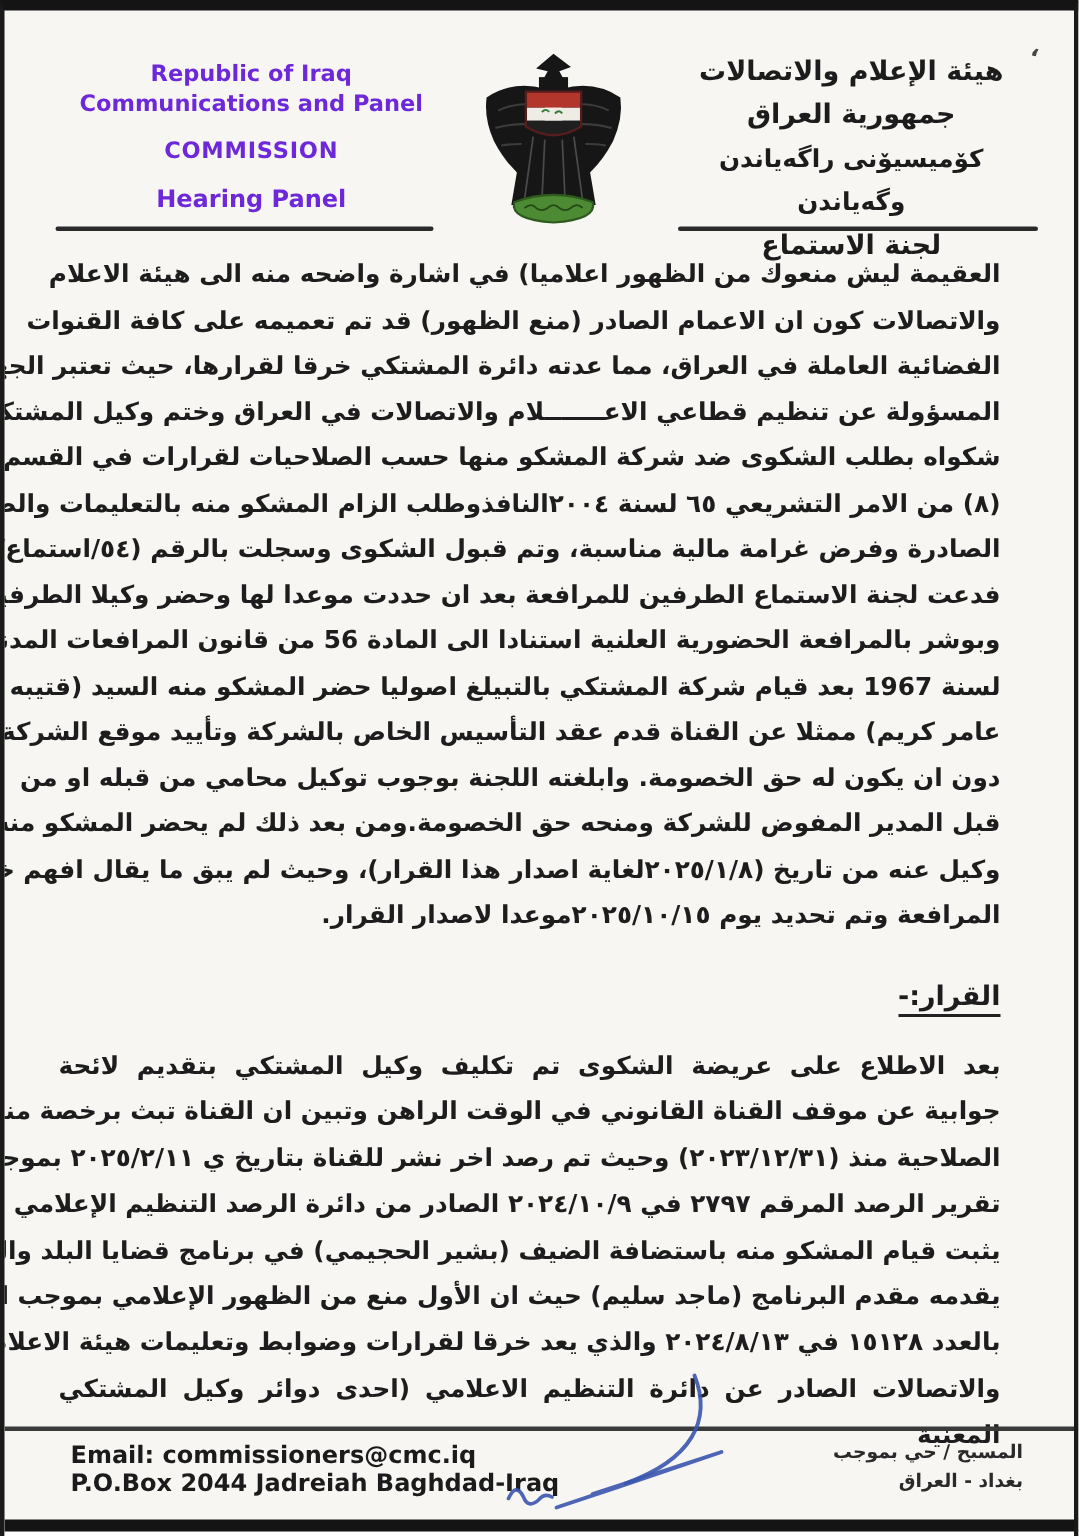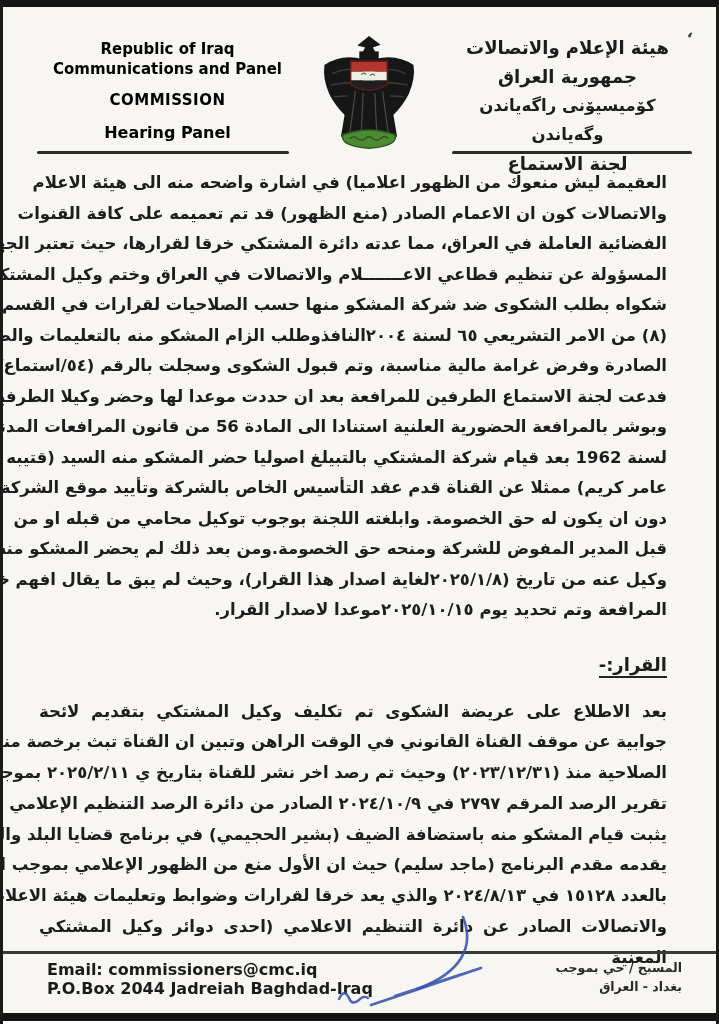--- a/index.html
+++ b/index.html
@@ -10,21 +10,21 @@
     border-top:7px solid #141414;
     border-left:3px solid #1a1a1a;
     border-right:3px solid #1a1a1a;
     box-sizing:border-box;
   }
   .bottom-bar{position:absolute;left:0;right:0;bottom:3px;height:8px;background:#141414;}
   .bottom-gap{position:absolute;left:0;right:0;bottom:0;height:3px;background:#fff;}
 
   
   .hdr-en{position:absolute;left:42px;top:32px;width:245px;text-align:center;
-    color:#000000;font-weight:700;}
+    color:#6d28d9;font-weight:700;}
   .hdr-en .l1,.hdr-en .l2{font-size:15px;line-height:20px;}
   .hdr-en .l3{font-size:15px;letter-spacing:.5px;margin-top:12px;}
   .hdr-en .l4{font-size:16px;margin-top:14px;}
   .hdr-ar{position:absolute;right:26px;top:26px;width:245px;text-align:center;
     direction:rtl;color:#1c1c1c;font-weight:700;}
   .hdr-ar div{font-size:18px;line-height:29px;}
   .hdr-ar .k{font-size:16.5px;}
   .rule{position:absolute;top:144px;height:3px;background:#2a2a2a;border-radius:2px;}
   .rule.left{left:34px;width:252px;}
   .rule.right{right:24px;width:240px;}
@@ -102,21 +102,21 @@
     <div class="para para1">
         <div class="bline">العقيمة ليش منعوك من الظهور اعلاميا) في اشارة واضحه منه الى هيئة الاعلام</div>
         <div class="bline">والاتصالات كون ان الاعمام الصادر (منع الظهور) قد تم تعميمه على كافة القنوات</div>
         <div class="bline">الفضائية العاملة في العراق، مما عدته دائرة المشتكي خرقا لقرارها، حيث تعتبر الجهة</div>
         <div class="bline">المسؤولة عن تنظيم قطاعي الاعـــــــلام والاتصالات في العراق وختم وكيل المشتكي</div>
         <div class="bline">شكواه بطلب الشكوى ضد شركة المشكو منها حسب الصلاحيات لقرارات في القسم</div>
         <div class="bline">(٨) من الامر التشريعي ٦٥ لسنة ٢٠٠٤النافذوطلب الزام المشكو منه بالتعليمات والضوابط</div>
         <div class="bline">الصادرة وفرض غرامة مالية مناسبة، وتم قبول الشكوى وسجلت بالرقم (٥٤/استماع/٢٠٢٤)</div>
         <div class="bline">فدعت لجنة الاستماع الطرفين للمرافعة بعد ان حددت موعدا لها وحضر وكيلا الطرفين</div>
         <div class="bline">وبوشر بالمرافعة الحضورية العلنية استنادا الى المادة 56 من قانون المرافعات المدنية رقم ٨٣</div>
-        <div class="bline">لسنة 1962 بعد قيام شركة المشتكي بالتبيلغ اصوليا حضر المشكو منه السيد (قتيبه</div>
+        <div class="bline">لسنة 1967 بعد قيام شركة المشتكي بالتبيلغ اصوليا حضر المشكو منه السيد (قتيبه</div>
         <div class="bline">عامر كريم) ممثلا عن القناة قدم عقد التأسيس الخاص بالشركة وتأييد موقع الشركة</div>
         <div class="bline">دون ان يكون له حق الخصومة. وابلغته اللجنة بوجوب توكيل محامي من قبله او من</div>
         <div class="bline">قبل المدير المفوض للشركة ومنحه حق الخصومة.ومن بعد ذلك لم يحضر المشكو منه ولا</div>
         <div class="bline">وكيل عنه من تاريخ (٢٠٢٥/١/٨لغاية اصدار هذا القرار)، وحيث لم يبق ما يقال افهم ختام</div>
         <div class="bline last">المرافعة وتم تحديد يوم ٢٠٢٥/١٠/١٥موعدا لاصدار القرار.</div>
       </div>
 
     <div class="decision-h">
       <span>القرار:-</span>
     </div>

